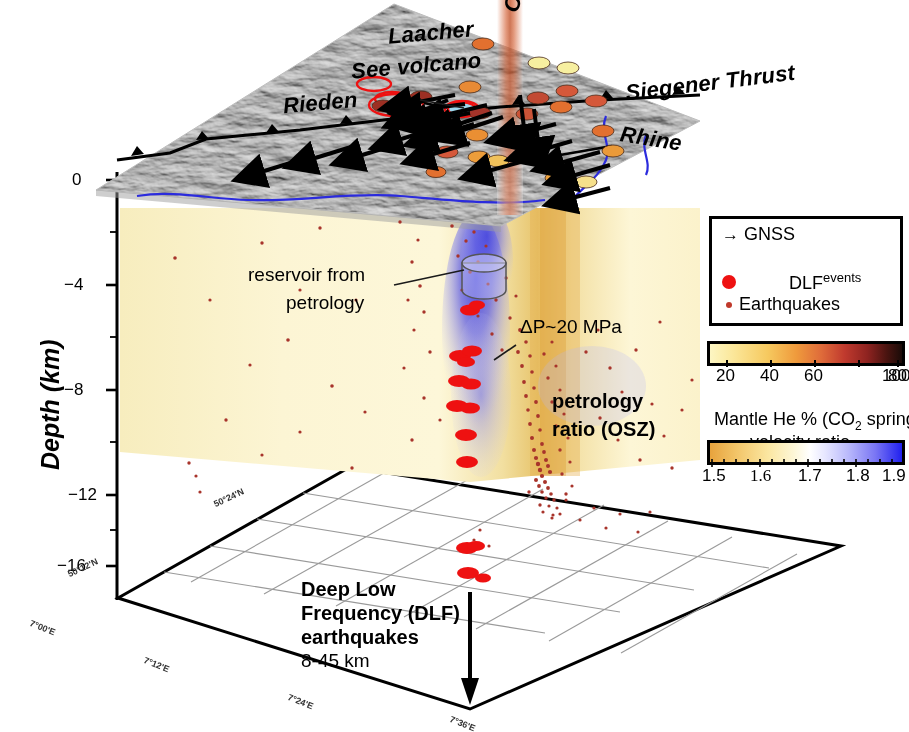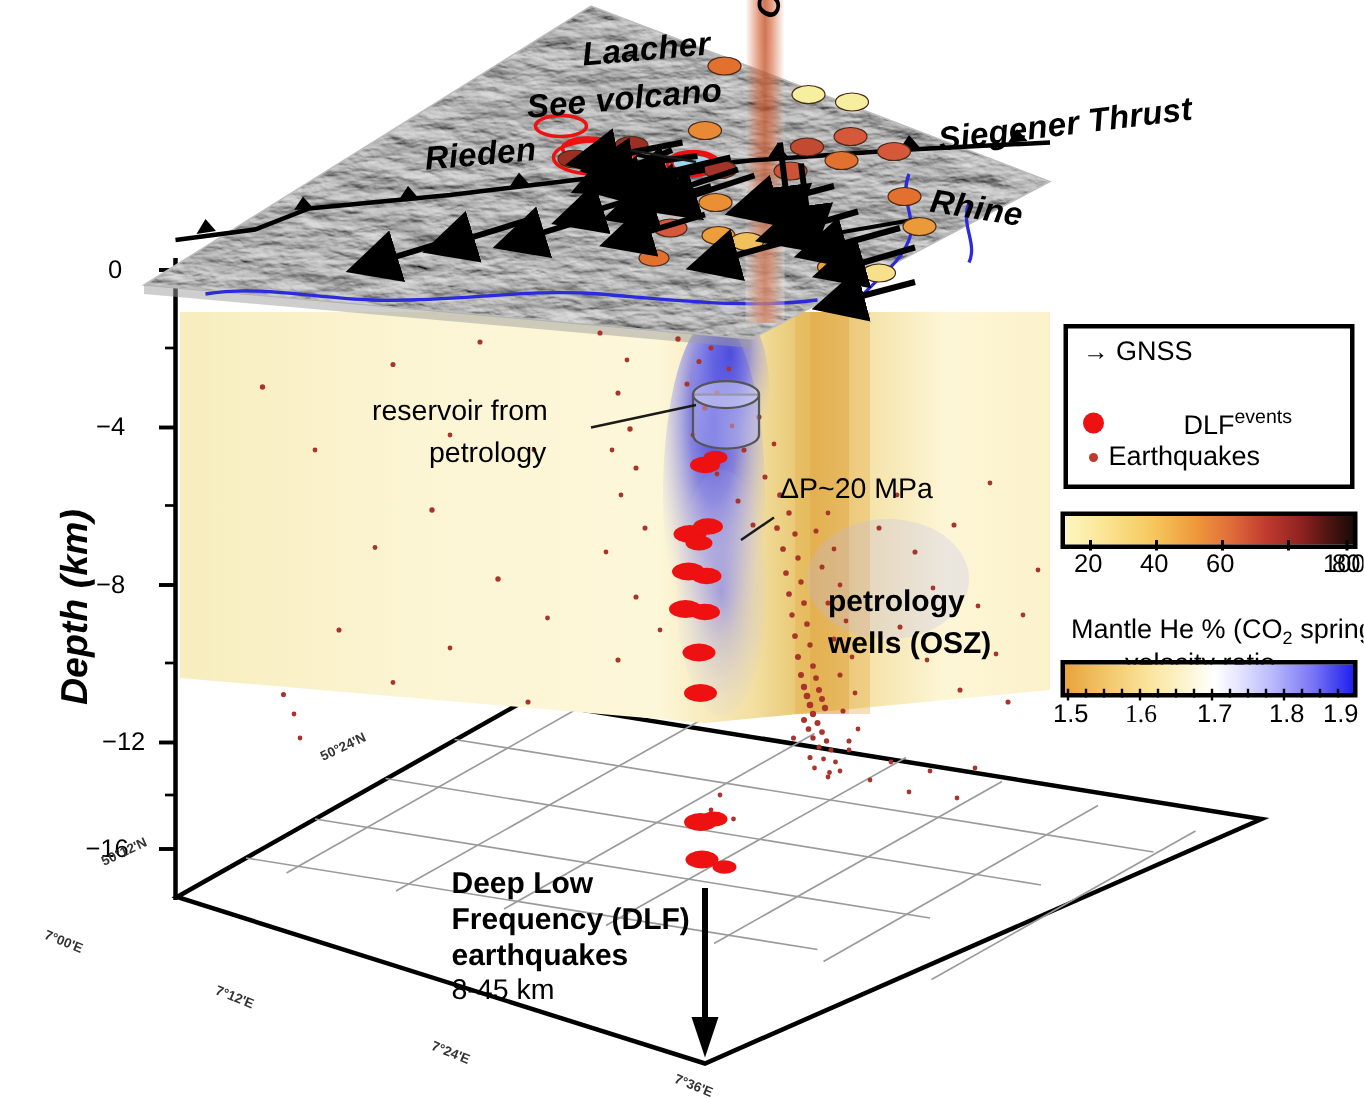--- a/index.html
+++ b/index.html
@@ -435,21 +435,21 @@
 <div class="lbl geo-lbl" style="left:66px;top:570px;transform:rotate(-25deg);">50°12'N</div>
 <div class="lbl geo-lbl" style="left:32px;top:618px;transform:rotate(22deg);">7°00'E</div>
 <div class="lbl geo-lbl" style="left:146px;top:655px;transform:rotate(22deg);">7°12'E</div>
 <div class="lbl geo-lbl" style="left:290px;top:692px;transform:rotate(22deg);">7°24'E</div>
 <div class="lbl geo-lbl" style="left:452px;top:714px;transform:rotate(22deg);">7°36'E</div>
 
 <div class="lbl ann" style="left:248px;top:264px;">reservoir from</div>
 <div class="lbl ann" style="left:286px;top:292px;">petrology</div>
 <div class="lbl ann" style="left:520px;top:316px;">ΔP~20 MPa</div>
 <div class="lbl ann-b" style="left:552px;top:390px;">petrology</div>
-<div class="lbl ann-b" style="left:552px;top:418px;">wells (OSZ)</div>
+<div class="lbl ann-b" style="left:552px;top:418px;">ratio (OSZ)</div>
 
 <div class="lbl ann-b" style="left:301px;top:578px;">Deep Low</div>
 <div class="lbl ann-b" style="left:301px;top:602px;">Frequency (DLF)</div>
 <div class="lbl ann-b" style="left:301px;top:626px;">earthquakes</div>
 <div class="lbl ann" style="left:301px;top:650px;">8-45 km</div>
 
 <div class="legendbox" style="left:709px;top:216px;width:188px;height:104px;">
 
   <div class="lg-row" style="left:10px;top:5px;">
     <span style="display:inline-block;width:18px;text-align:left;font-size:17px;

